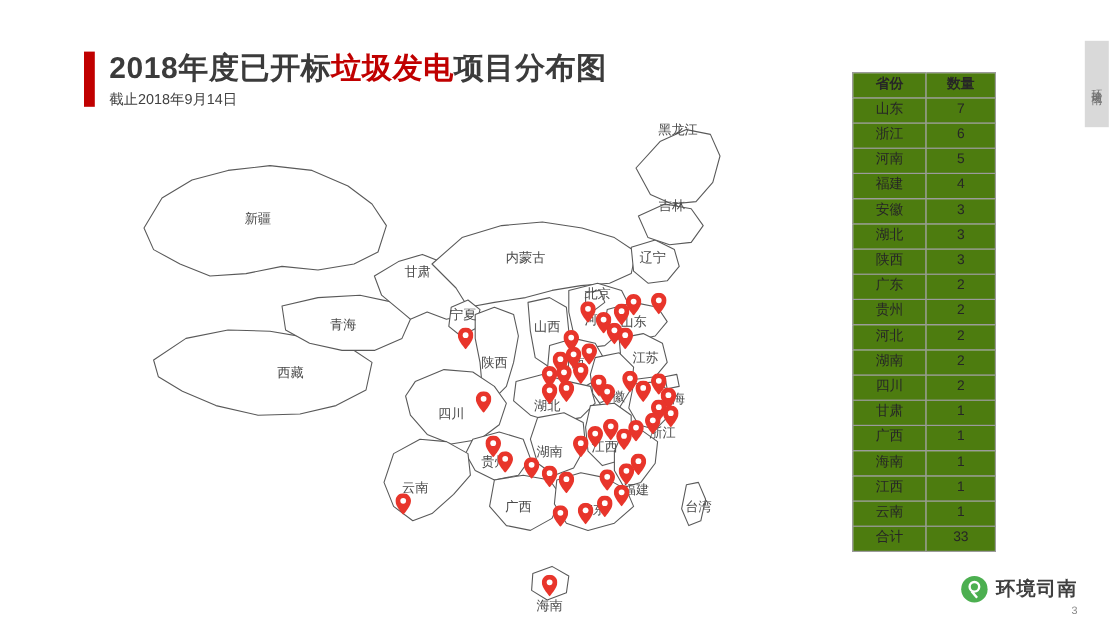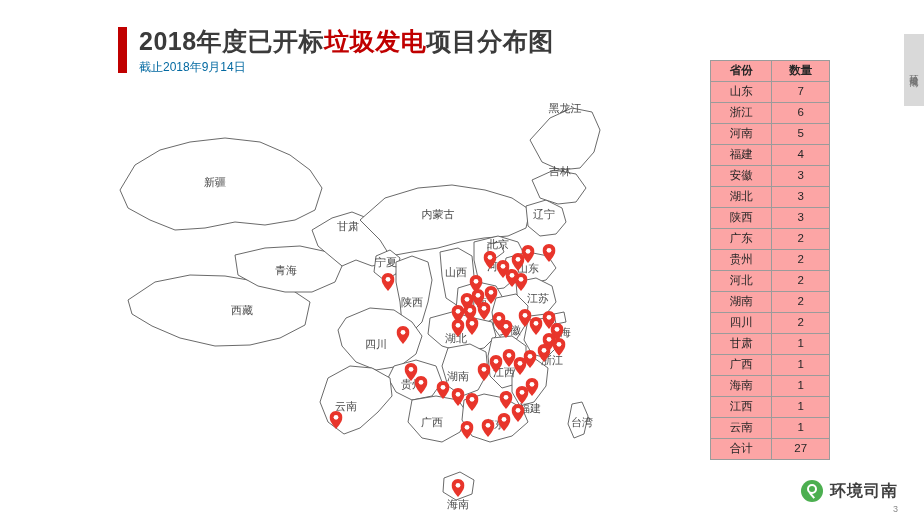--- a/index.html
+++ b/index.html
@@ -19,24 +19,23 @@
     left: 0; top: 0;
     width: 924px;
     height: 520px;
     background: #ffffff;
   }
 
   
   .title-block {
     position: absolute;
     left: 70px;
-    top: 26px;
+    top: 42px;
     display: flex;
     align-items: center;
-    margin-left: 48px;
   }
   .title-bar {
     width: 9px;
     height: 46px;
     background: #c00000;
     margin-right: 12px;
     flex: none;
   }
   .title-texts { display: block; }
   .title-main {
@@ -44,21 +43,21 @@
     font-weight: bold;
     color: #3b3b3b;
     line-height: 30px;
     white-space: nowrap;
     letter-spacing: 0.5px;
   }
   .title-main .hl { color: #c00000; }
   .title-sub {
     margin-top: 4px;
     font-size: 12px;
-    color: #0369a1;
+    color: #404040;
     line-height: 14px;
     white-space: nowrap;
   }
 
   
   .map-area {
     position: absolute;
     left: 60px;
     top: 70px;
     width: 630px;
@@ -99,21 +98,21 @@
     font-size: 11.5px;
     color: #262626;
   }
   table.data-table th,
   table.data-table td {
     border: 1px solid #9b9b9b;
     text-align: center;
     padding: 1px 0 2px 0;
     height: 17px;
     line-height: 15px;
-    background: #fca5a5;
+    background: #4d7c0f;
     font-weight: normal;
   }
   table.data-table th {
     font-weight: bold;
   }
   table.data-table td.prov { width: 62px; }
   table.data-table td.num  { width: 58px; }
 
   
   .side-tag {
@@ -640,21 +639,21 @@
           <tr>
             <td class="prov">江西</td>
             <td class="num">1</td>
           </tr>
           <tr>
             <td class="prov">云南</td>
             <td class="num">1</td>
           </tr>
           <tr>
             <td class="prov">合计</td>
-            <td class="num">27</td>
+            <td class="num">33</td>
           </tr>
         </tbody>
     </table>
   </div>
 
   <div class="side-tag">环境司南</div>
 
   <div class="watermark">
     <div class="wm-logo"></div>
     <div class="wm-text">环境司南</div>

